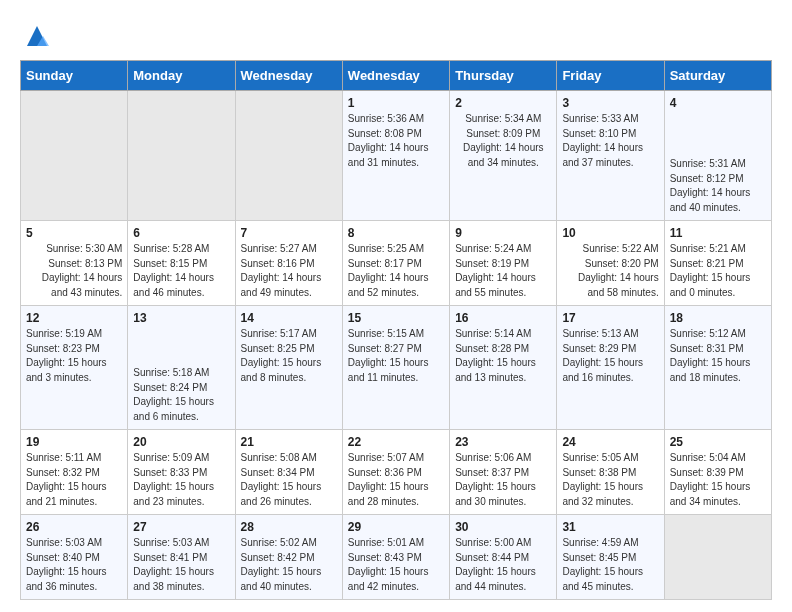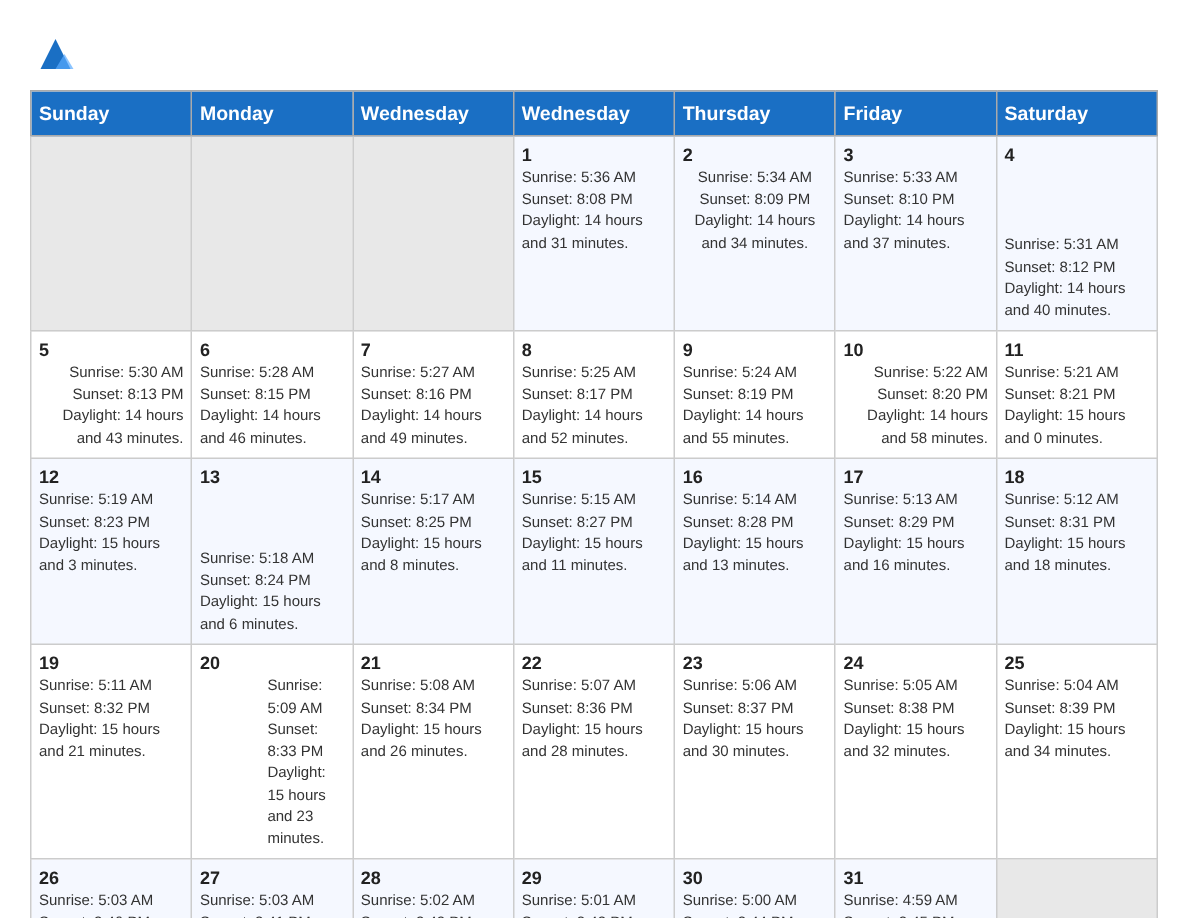--- a/index.html
+++ b/index.html
@@ -252,21 +252,21 @@
       <tr>
         <td>
           <span class="day-number">19</span>
           <div class="day-info" style="white-space: pre-line;">Sunrise: 5:11 AM
 Sunset: 8:32 PM
 Daylight: 15 hours
 and 21 minutes.</div>
         </td>
         <td>
           <span class="day-number">20</span>
-          <div class="day-info" style="white-space: pre-line; margin-left: 45px;">Sunrise: 5:09 AM
+          <div class="day-info" style="white-space: pre-line;">Sunrise: 5:09 AM
 Sunset: 8:33 PM
 Daylight: 15 hours
 and 23 minutes.</div>
         </td>
         <td>
           <span class="day-number">21</span>
           <div class="day-info" style="white-space: pre-line;">Sunrise: 5:08 AM
 Sunset: 8:34 PM
 Daylight: 15 hours
 and 26 minutes.</div>

